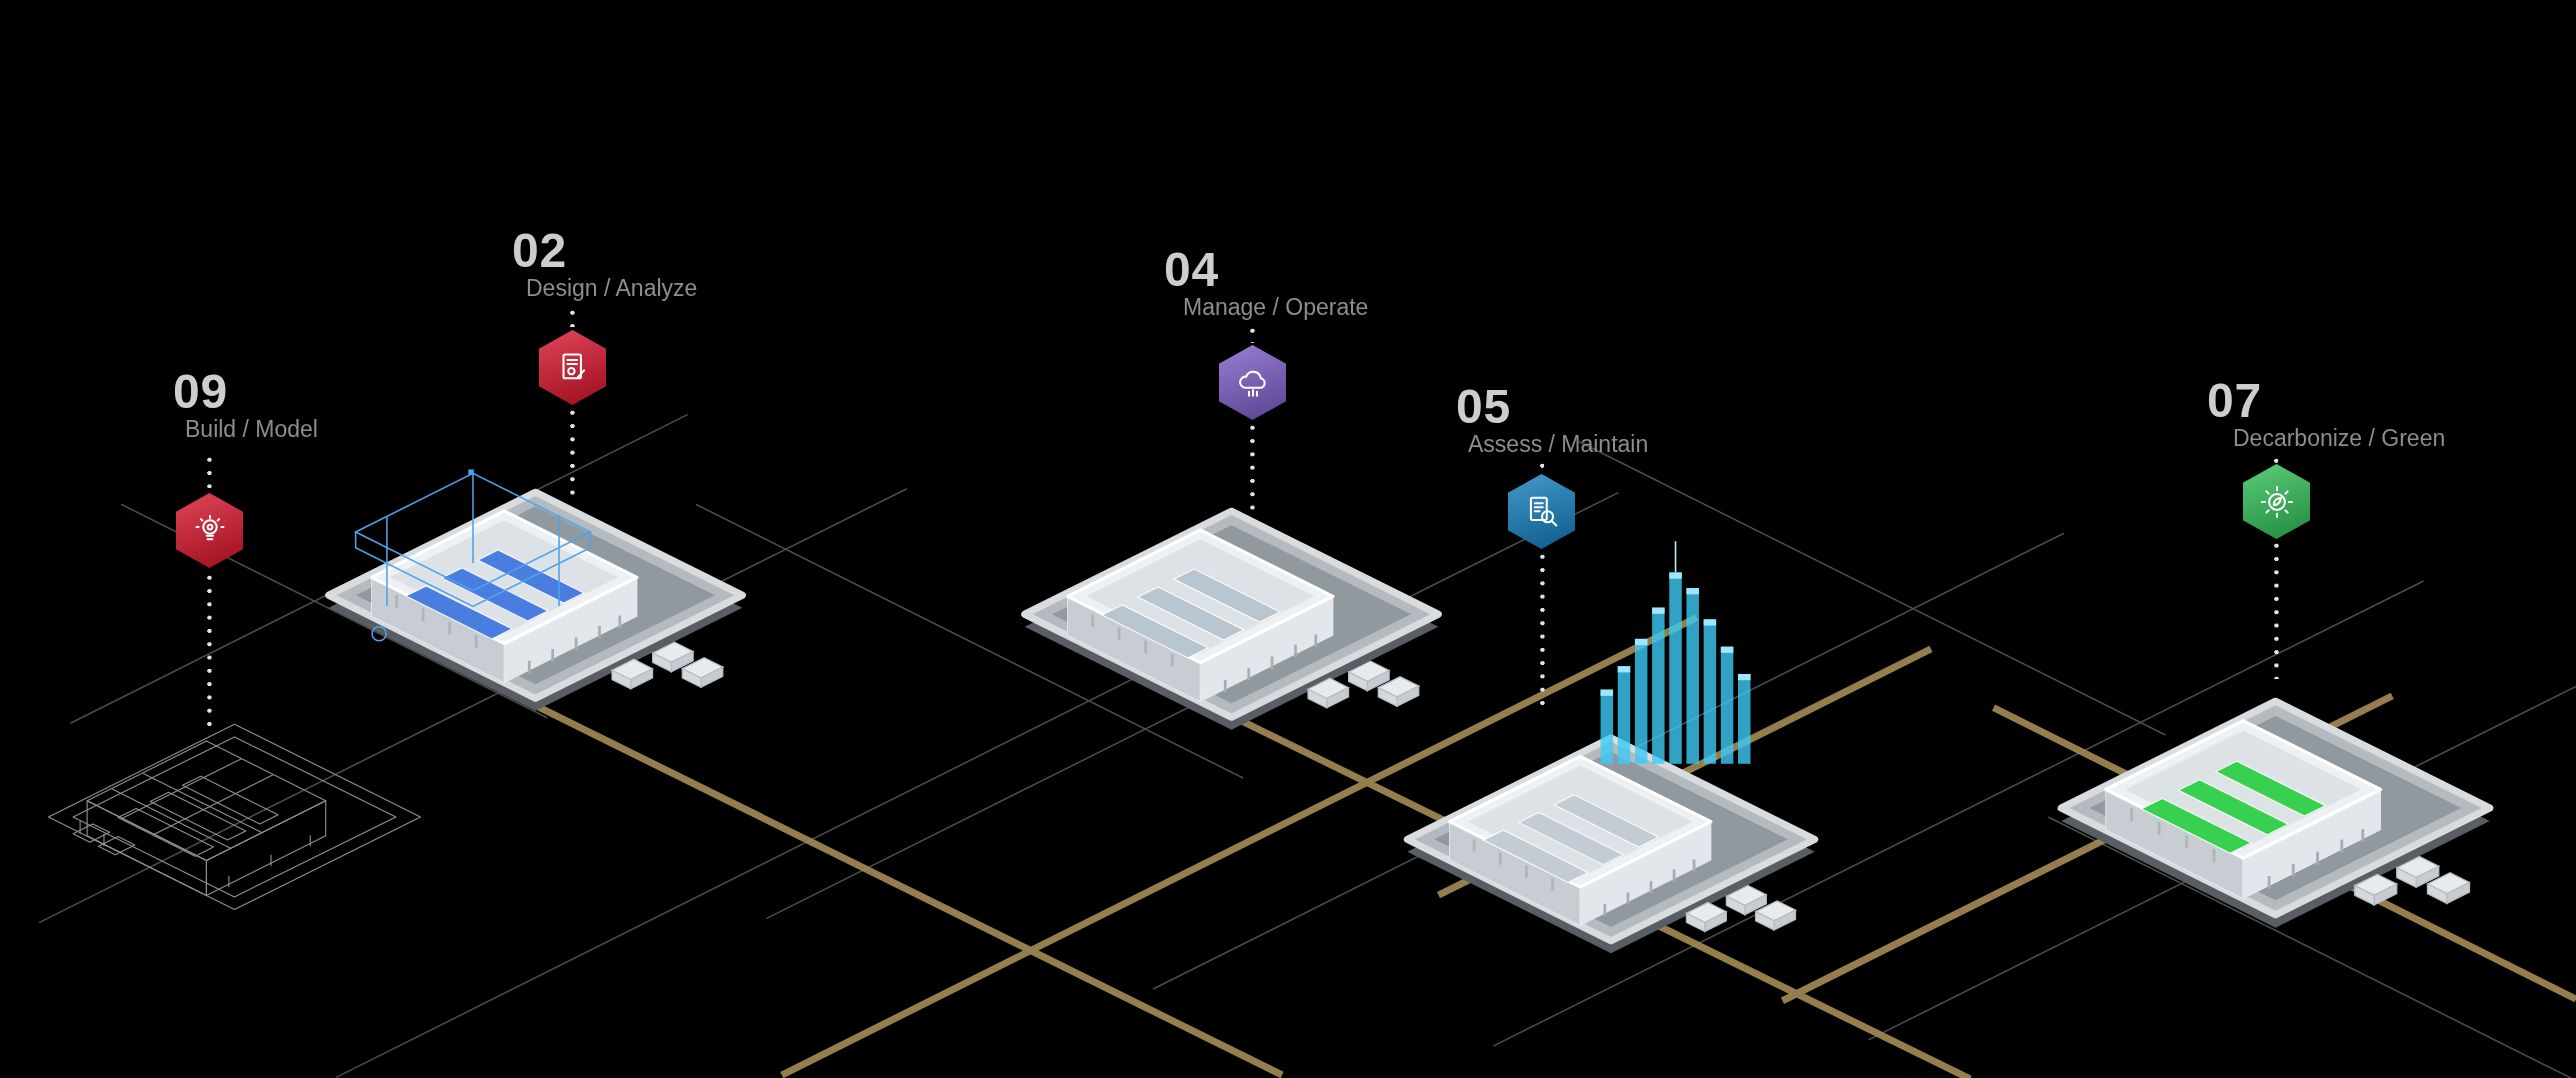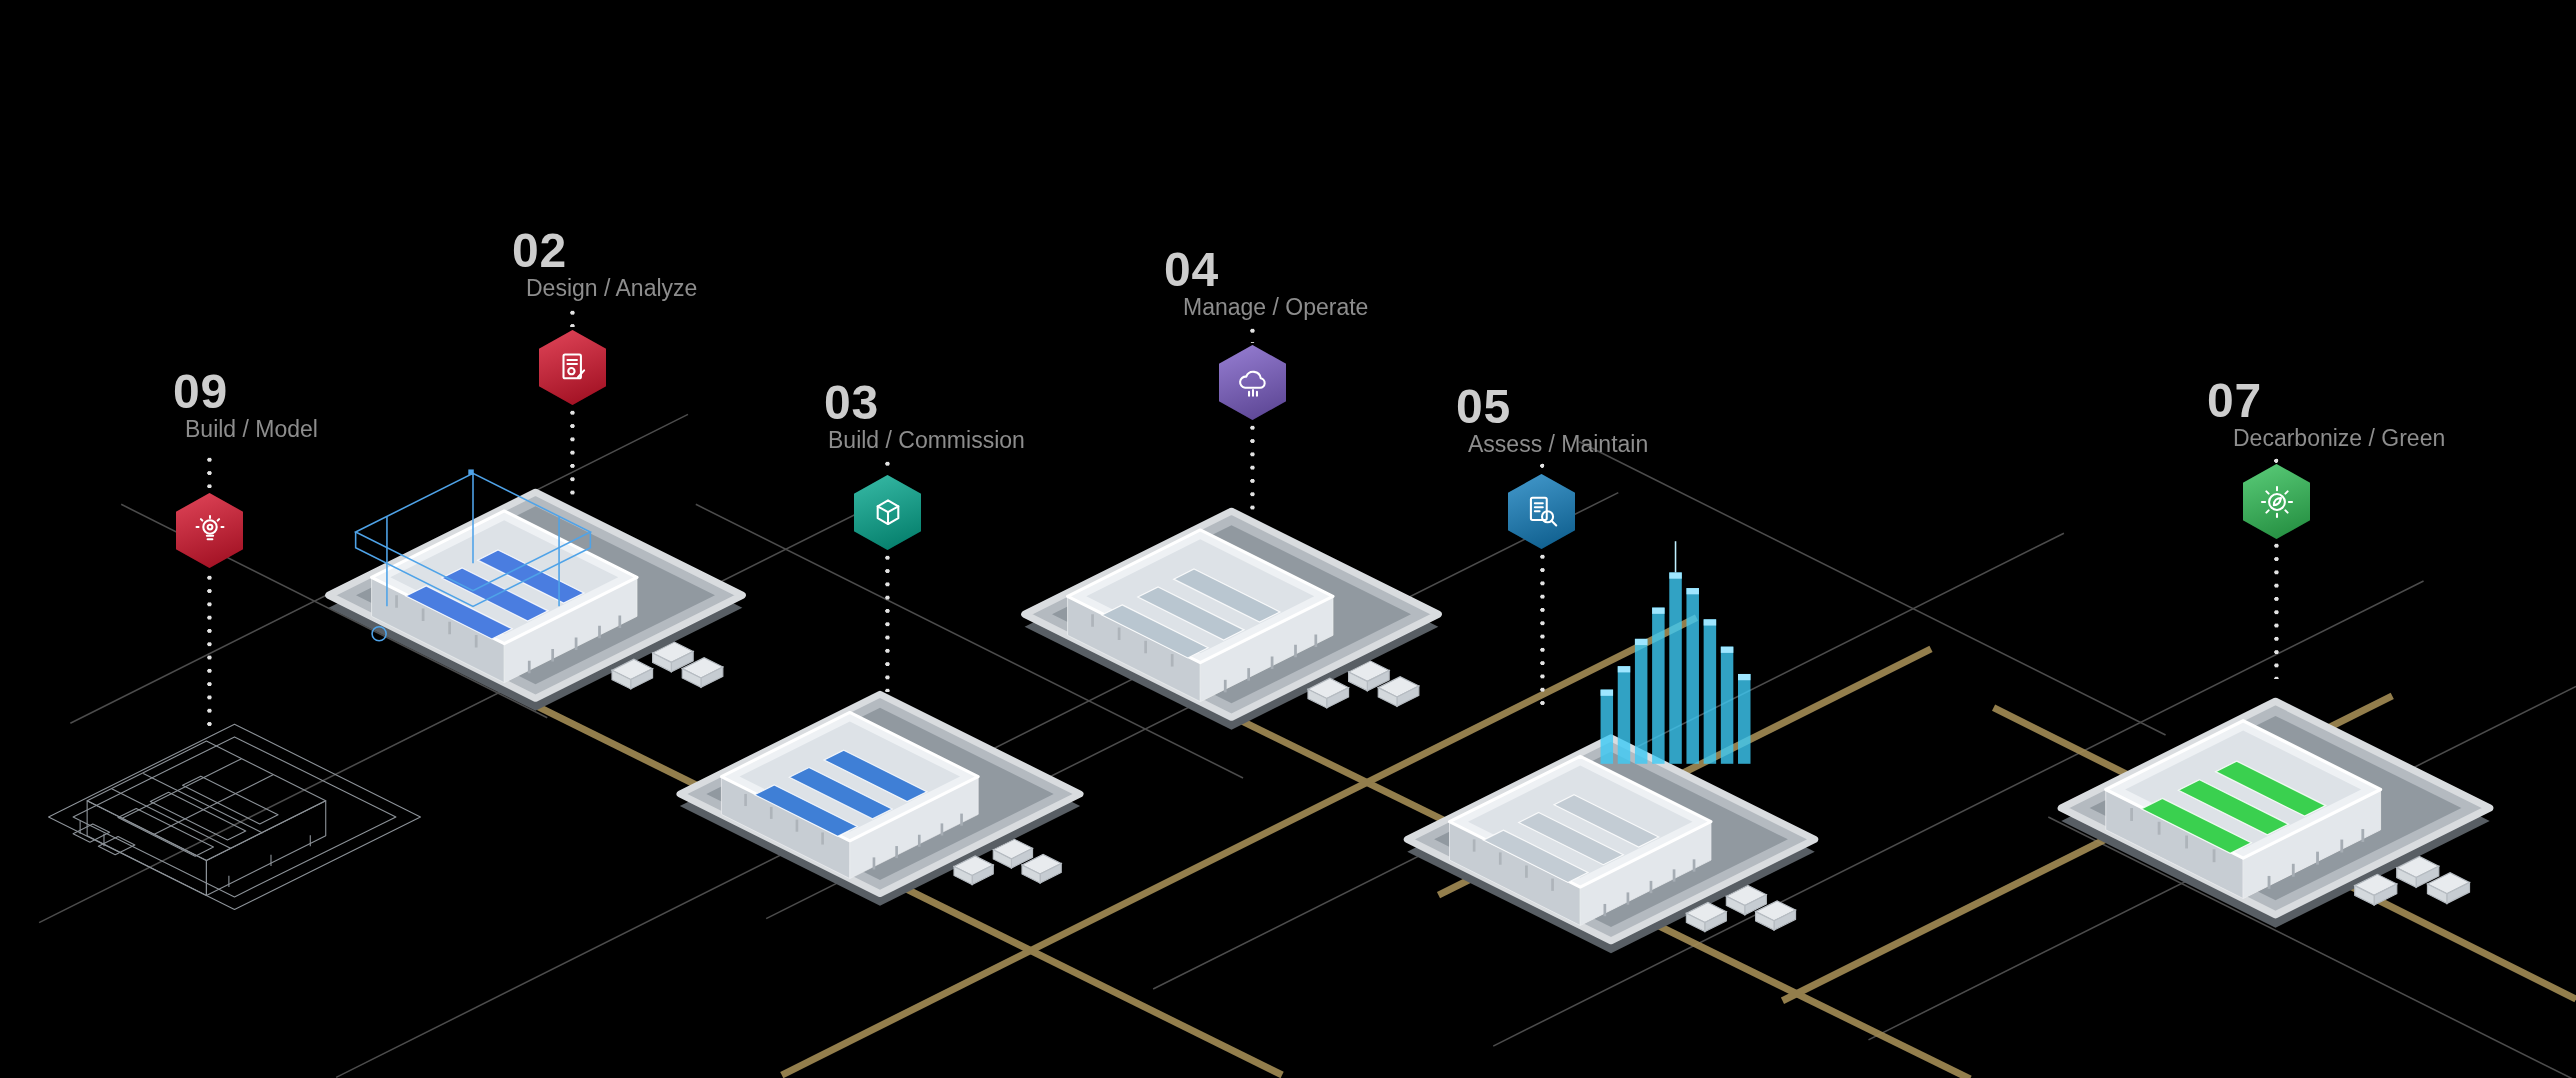--- a/index.html
+++ b/index.html
@@ -161,35 +161,20 @@
       <g fill="none" stroke="#4fa3e8" stroke-width="2">
         <polygon points="20,120 170,45 320,120 170,195"></polygon>
         <path d="M60 100V215M170 45V160M280 100V215"></path>
         <path d="M20 120v20l150 75 150-75v-20"></path>
         <circle cx="50" cy="250" r="9"></circle>
       </g>
       <rect x="164" y="40" width="7" height="7" fill="#4fa3e8"></rect>
     </svg>
   </section>
 
-  <section class="stage" id="s3" style="left: 657px; top: 371px; width: 450px; height: 563px; --nx: 167px; --ny: 7.8px; --lx: 171px; --ly: 58px; --hx: 197px; --hy: 104px; --dx: 228px; --a1: 88px; --a2: 14px; --b1: 182px; --b2: 139px; --bx: 3.9px; --by: 293px; --accent: #00a88e; --rack: #3f7fd6;">
-    <div class="num">03</div>
-    <div class="lbl">Build / Commission</div>
-    <div class="dots dots-a"></div>
-    <div class="hex">
-      <svg class="icon" viewBox="0 0 48 48">
-        <path d="M24 8l13 7.5v15L24 38l-13-7.5v-15z"></path>
-        <path d="M11 15.5L24 23l13-7.5M24 23v15"></path>
-      </svg>
-    </div>
-    <div class="dots dots-b"></div>
-    <svg class="building" width="438" height="272" viewBox="0 0 580 360">
-        <use href="#bld"></use>
-      </svg>
-  </section>
 
   <section class="stage" id="s4" style="left: 1005px; top: 211px; width: 465px; height: 539px; margin-top: 27px; --nx: 159px; --ny: 7.8px; --lx: 178px; --ly: 58px; --hx: 214px; --hy: 107px; --dx: 245px; --a1: 88px; --a2: 17px; --b1: 185px; --b2: 95px; --bx: 0px; --by: 242px; --accent: #7a5bc7; --rack: #b9c6d0;">
     <div class="num">04</div>
     <div class="lbl">Manage / Operate</div>
     <div class="dots dots-a"></div>
     <div class="hex">
       <svg class="icon" viewBox="0 0 48 48">
         <path d="M14 30h19a6 6 0 0 0 .8-11.9A9.5 9.5 0 0 0 15.5 16 7 7 0 0 0 14 30z"></path>
         <path d="M19 35v5M24 33v7M29 35v5"></path>
       </svg>

